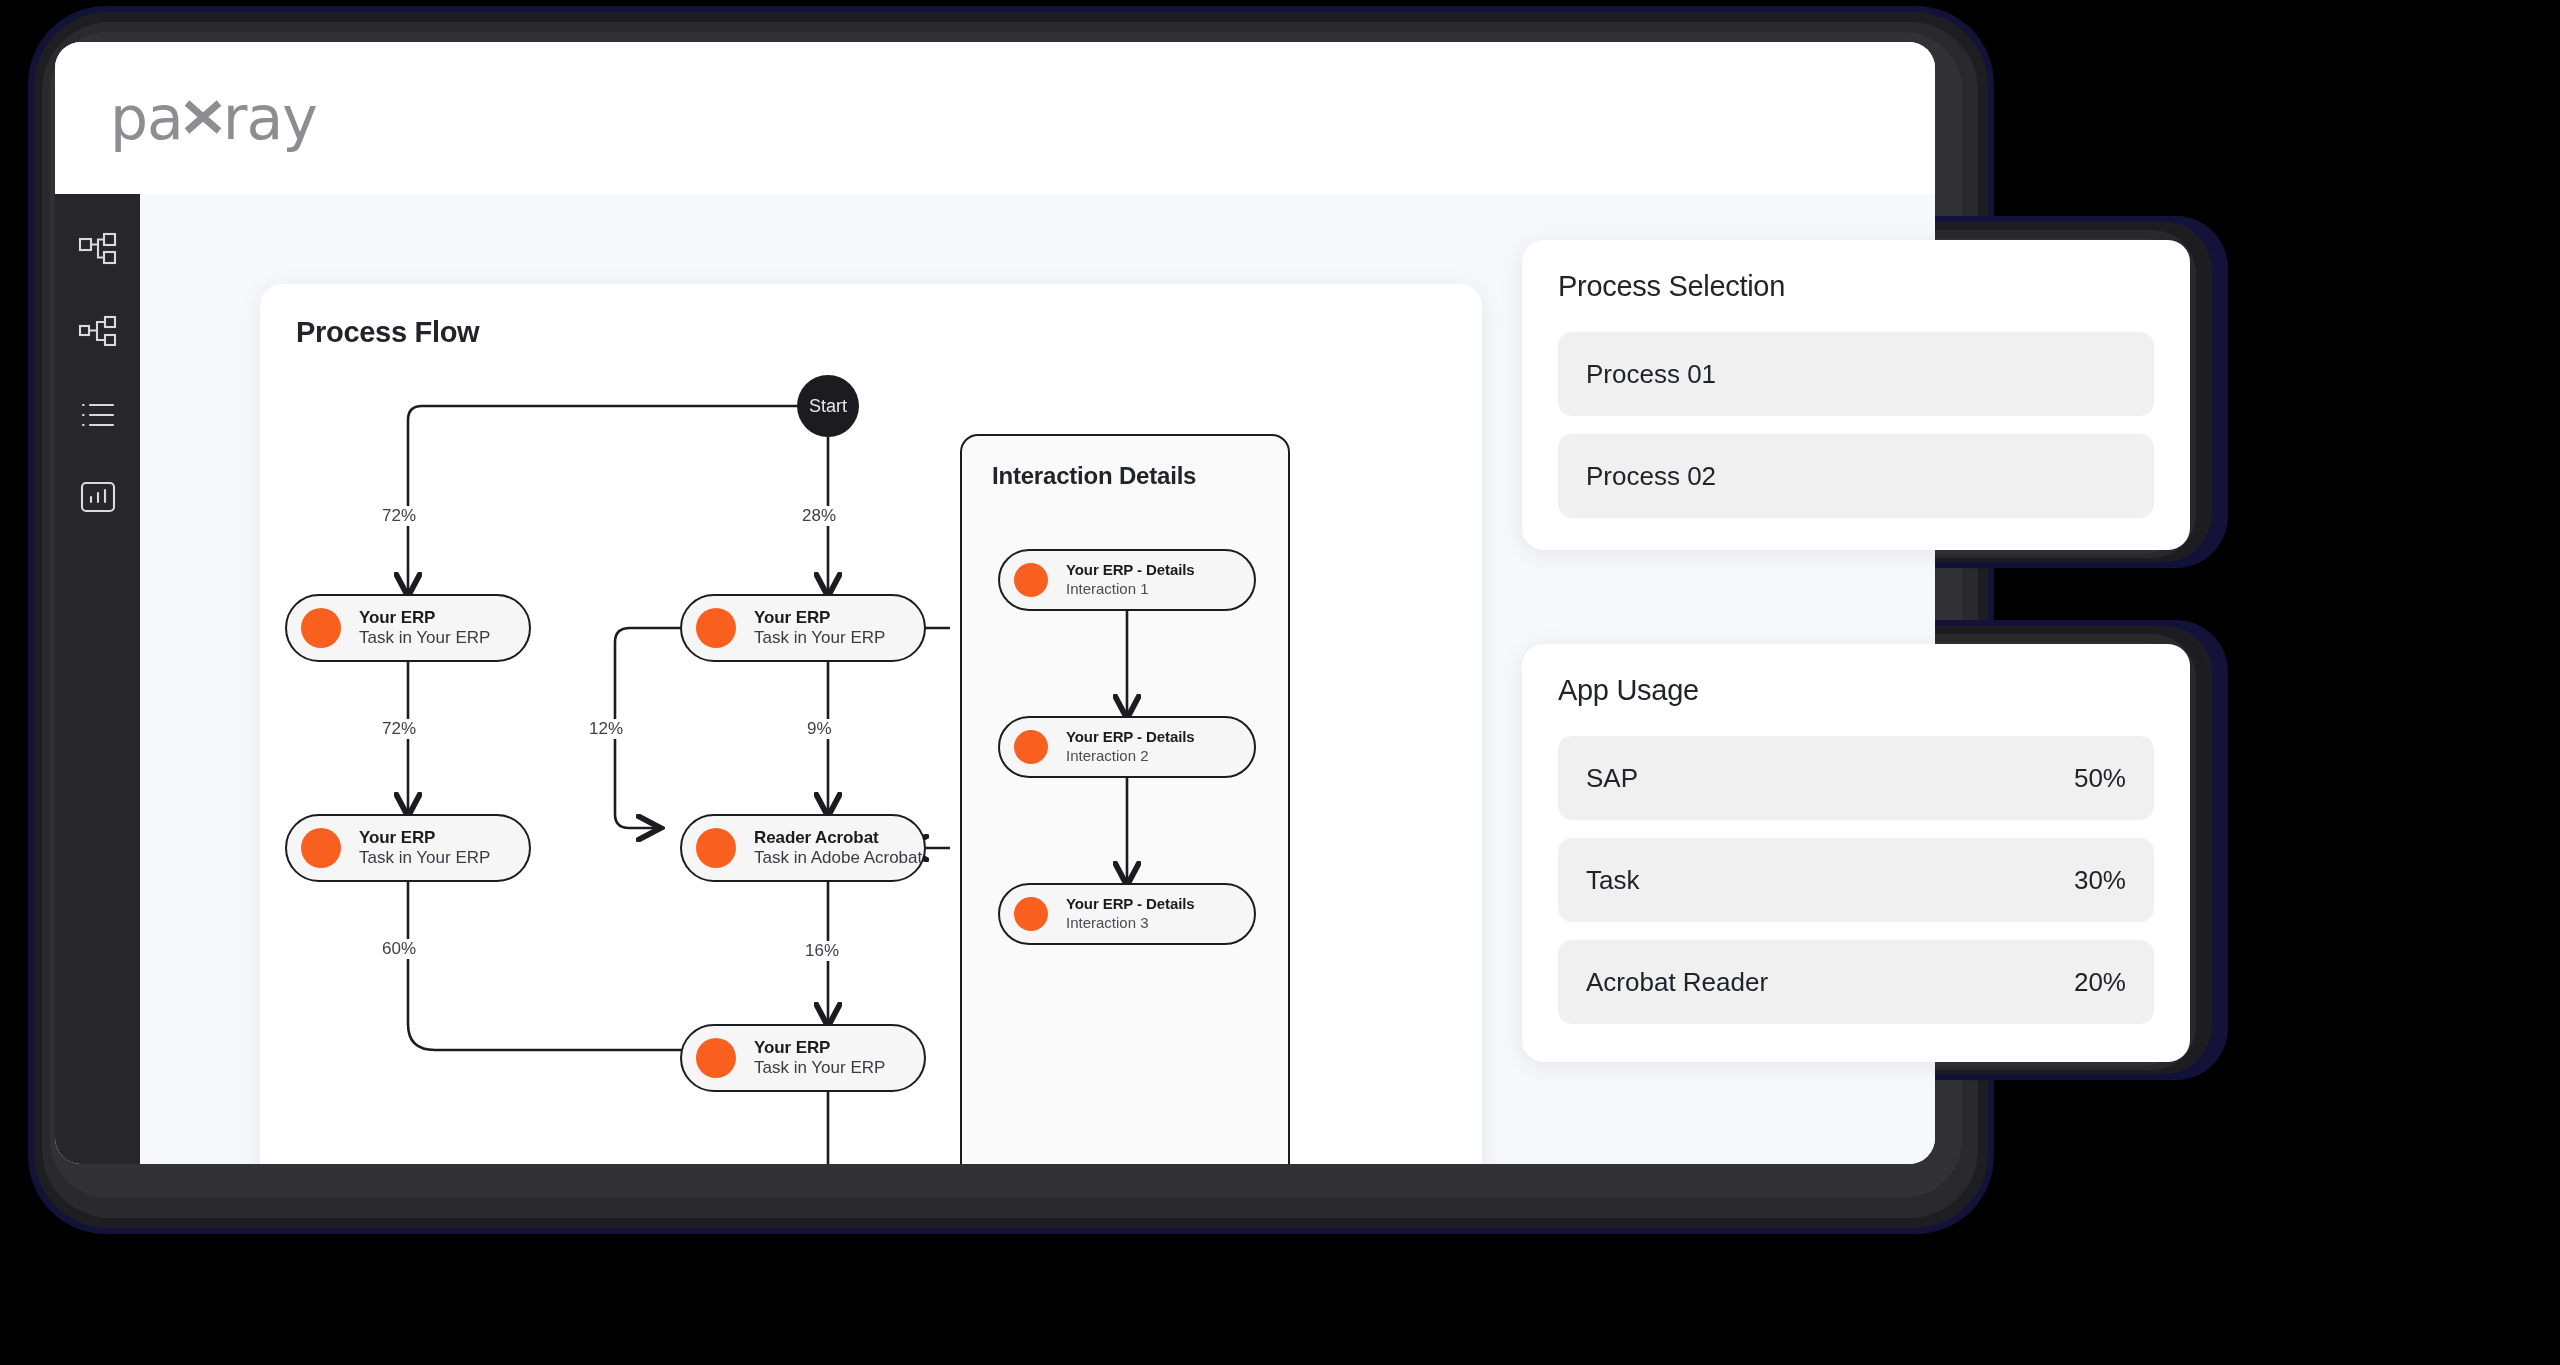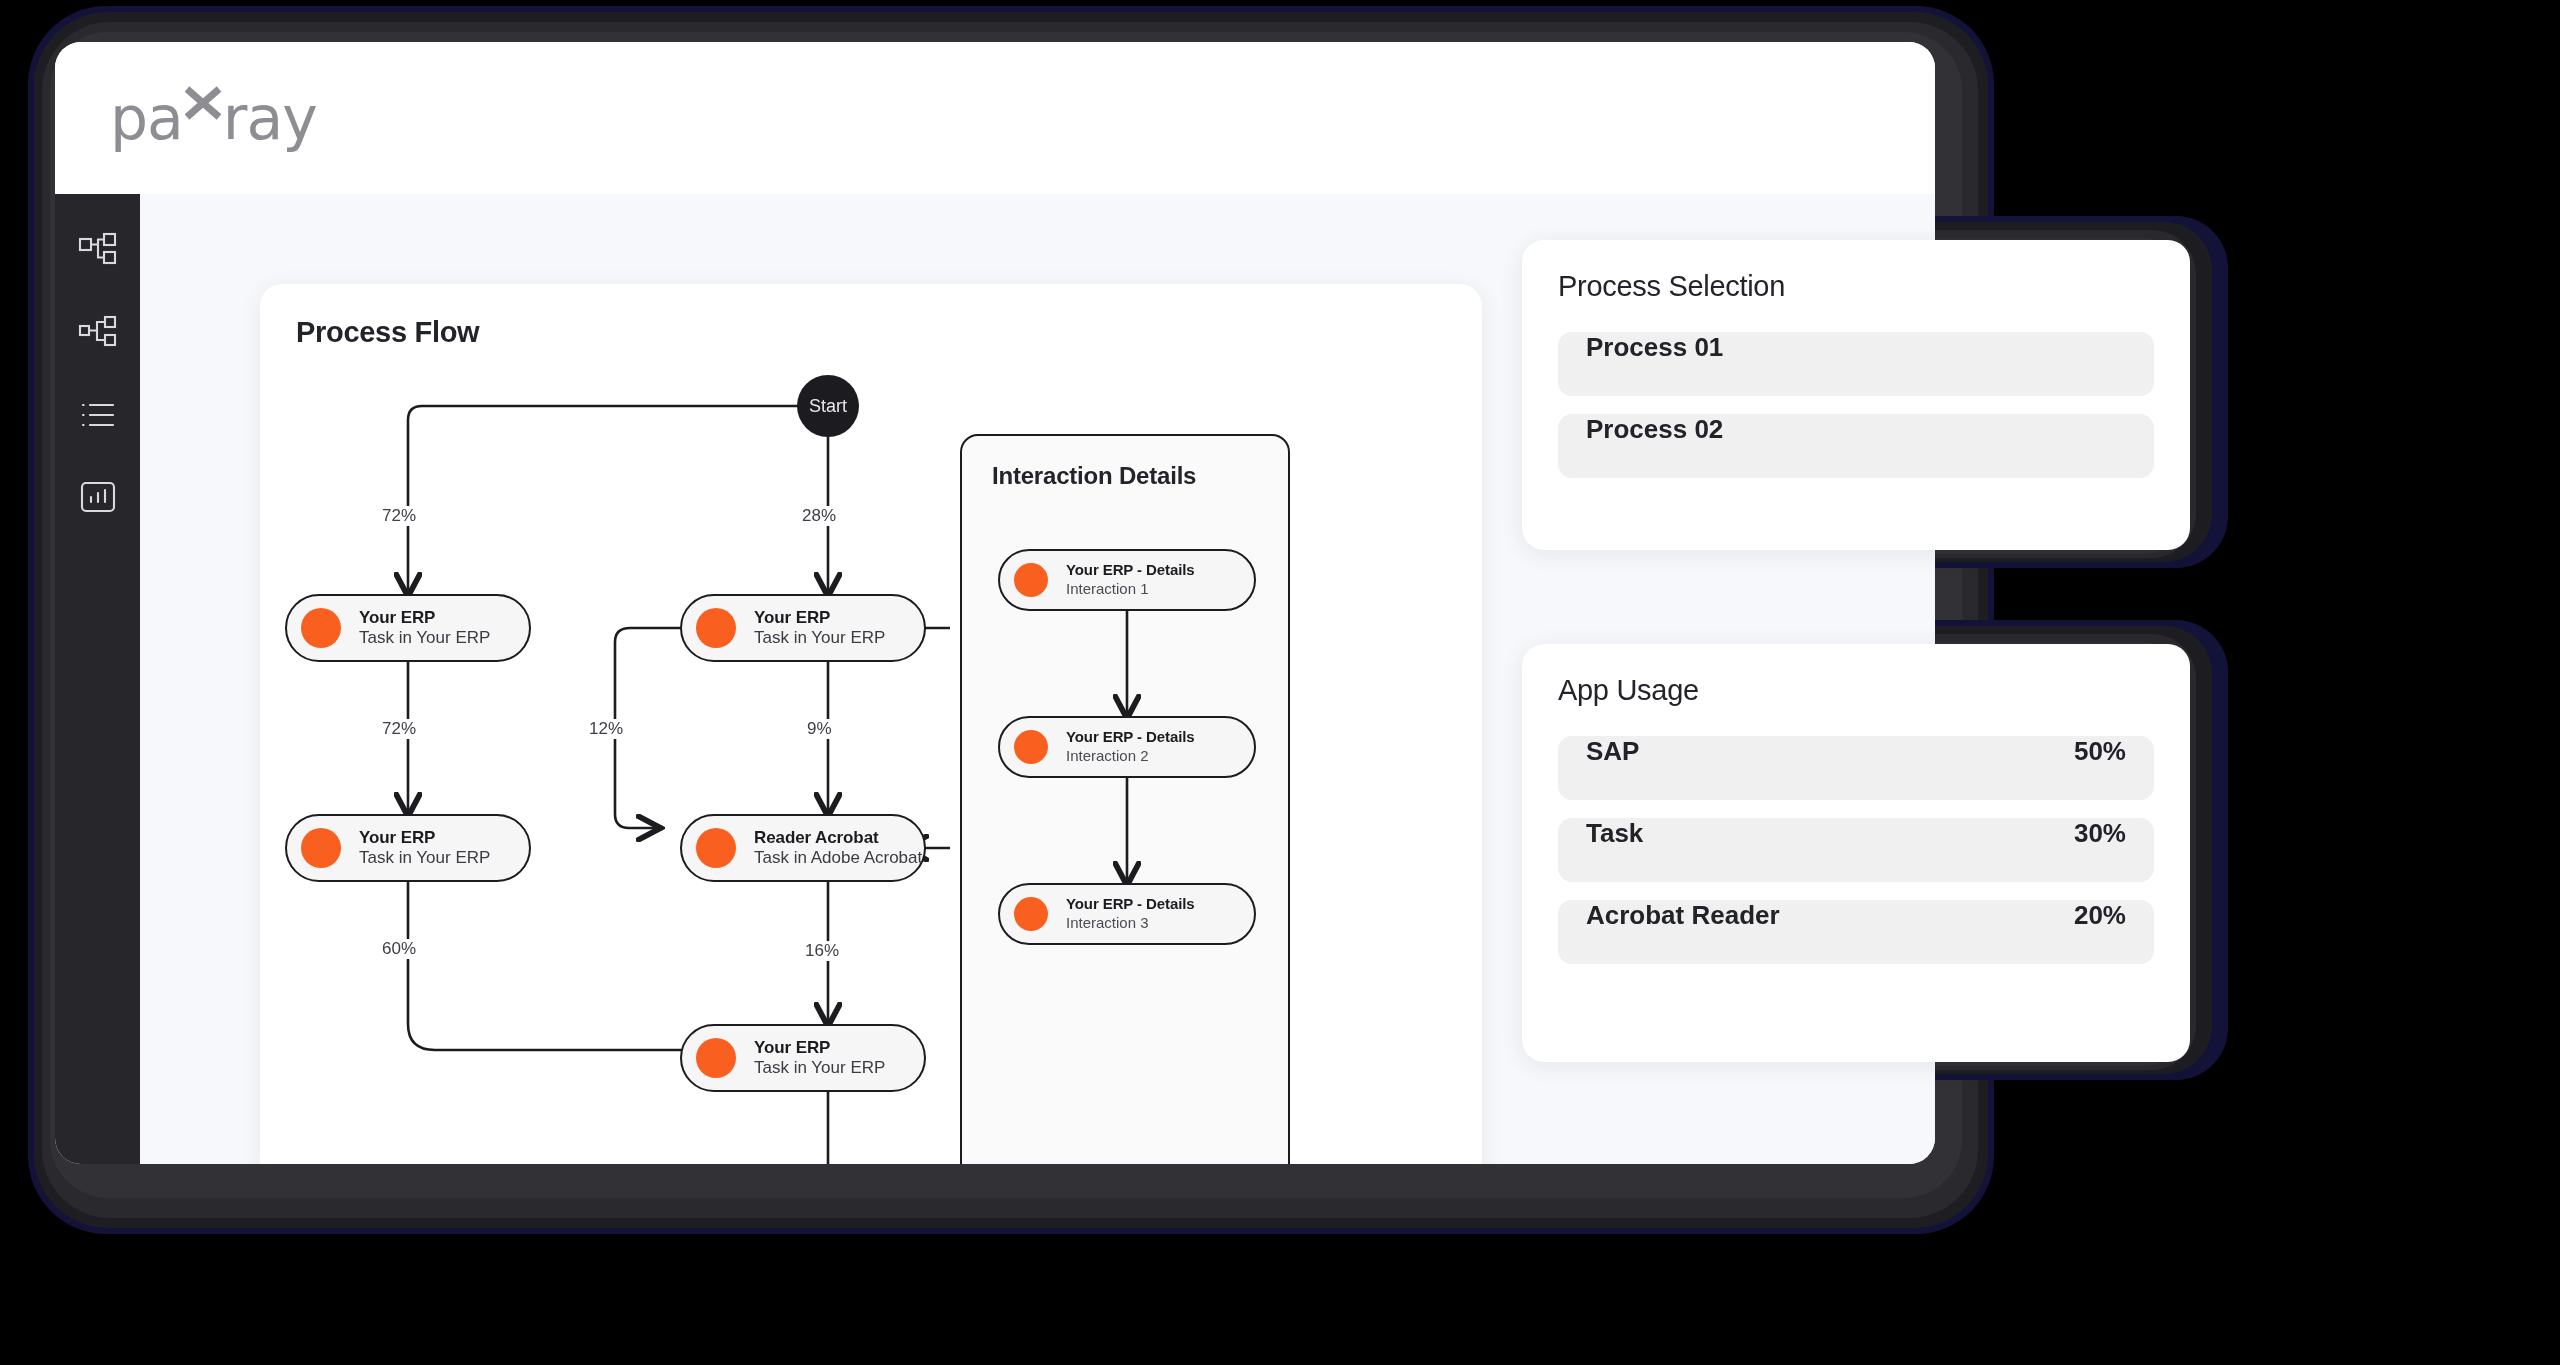--- a/index.html
+++ b/index.html
@@ -43,21 +43,21 @@
     align-items: center;
   }
   .logo {
     margin-left: 55px;
     font-size: 60px;
     letter-spacing: -1px;
     color: #8d8d93;
     font-family: "DejaVu Sans", sans-serif;
     font-weight: 400;
     display: flex;
-    align-items: flex-start;
+    align-items: center;
   }
   .logo .lx {
     display: inline-block;
     position: relative;
     width: 38px;
     height: 42px;
     margin: 0 1px;
   }
   .logo .lx svg { position: absolute; left: 0; bottom: 0; }
 
@@ -186,28 +186,27 @@
     left: 36px; top: 30px;
     font-size: 29px; font-weight: normal; color: #22242a;
     letter-spacing: -0.3px;
   }
   .panel-list {
     position: absolute;
     left: 36px; right: 36px; top: 92px;
     display: flex; flex-direction: column; gap: 18px;
   }
   .row {
-    height: 64px;
+    height: 84px;
     background: #f0f0f1;
     border-radius: 14px;
-    display: flex; justify-content: space-between;
+    display: flex; align-items: center; justify-content: space-between;
     padding: 0 28px;
     font-size: 26px; color: #212329;
     cursor: pointer;
-    font-weight: bold;
   }
   .row .rv { font-size: 26px; color: #212329; }
 </style>
 </head>
 <body>
 
 <div class="bezel b0" style="left:28px; top:6px; width:1966px; height:1228px; border-radius:78px;"></div>
 <div class="bezel b1" style="left:34px; top:12px; width:1954px; height:1216px; border-radius:74px;"></div>
 <div class="bezel b2" style="left:42px; top:22px; width:1936px; height:1196px; border-radius:68px;"></div>
 <div class="bezel b3" style="left:50px; top:32px; width:1912px; height:1166px; border-radius:58px;"></div>

